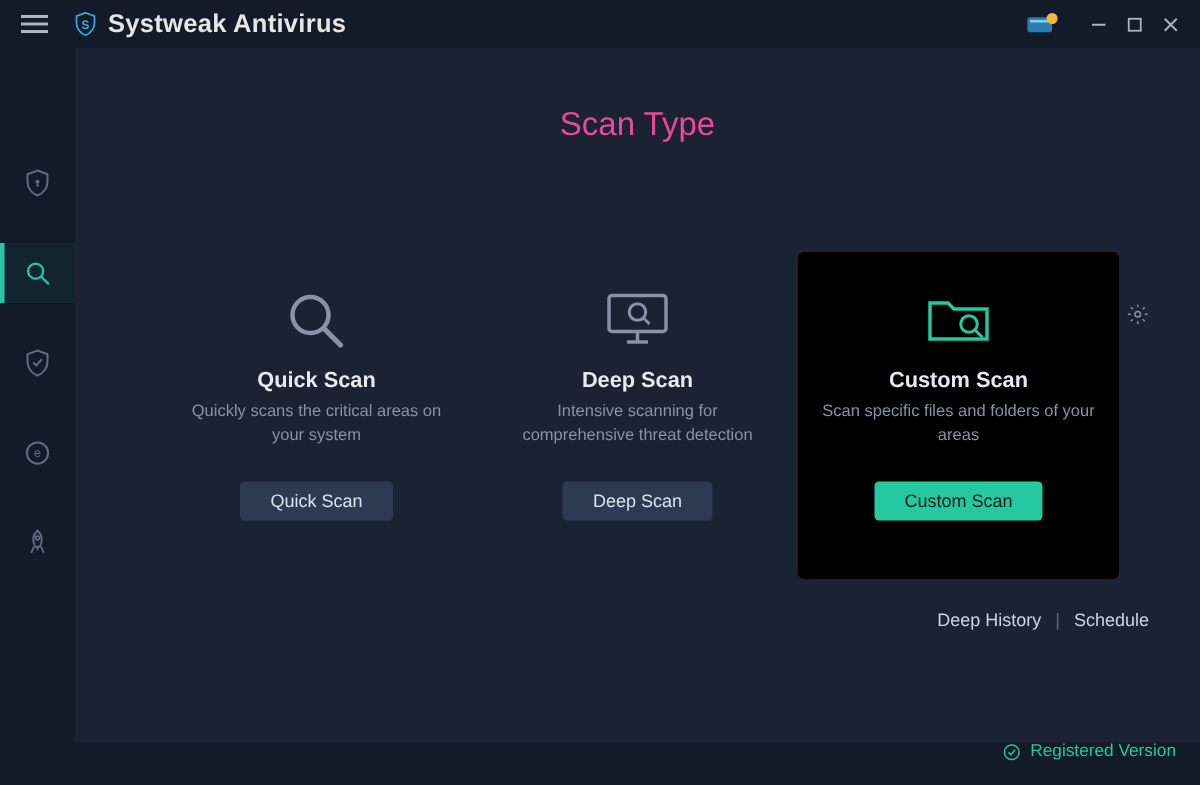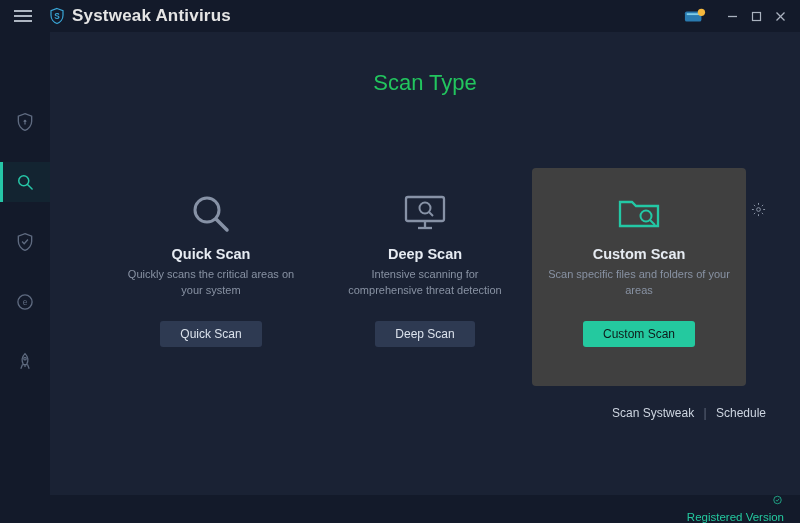--- a/index.html
+++ b/index.html
@@ -22,40 +22,40 @@
 
   
   .sidebar { width: 50px; background: #131a2a; display: flex; flex-direction: column; align-items: center; padding-top: 70px; gap: 20px; }
   .sideitem { width: 50px; height: 40px; display: flex; align-items: center; justify-content: center; color: #5f6b80; cursor: pointer; }
   .sideitem.active { color: #26c6a7; border-left: 3px solid #26c6a7; padding-right: 3px; background: rgba(38,198,167,0.06); }
   .sideitem svg { width: 20px; height: 20px; }
 
   
   .main { flex: 1; display: flex; flex-direction: column; padding: 28px 28px 0 28px; position: relative; }
   .heading { text-align: center; margin-top: 10px; }
-  .heading h1 { font-size: 22px; font-weight: 500; color: #22c55e; }
+  .heading h1 { font-size: 22px; font-weight: 500; color: #ec4899; }
   .heading p { font-size: 11px; color: #8892a3; margin-top: 4px; }
 
   .gearrow { position: absolute; right: 34px; top: 170px; color: #8892a3; cursor: pointer; }
 
   .cards { display: flex; margin-top: 72px; justify-content: center; }
   .card { width: 214px; height: 218px; border-radius: 4px; display: flex; flex-direction: column; align-items: center; text-align: center; padding: 20px 12px 14px; }
-  .card.highlight { background: #404040; }
+  .card.highlight { background: #000000; }
   .card .icon { height: 52px; display: flex; align-items: center; justify-content: center; color: #8792a6; }
   .card.highlight .icon { color: #23c8a5; }
   .card h3 { font-size: 14.5px; font-weight: 600; color: #e6ebf2; margin-top: 6px; }
   .card p { font-size: 11px; color: #8892a3; margin-top: 5px; line-height: 1.45; padding: 0 4px; min-height: 32px; text-align: center; }
   .card .btn { margin-top: 22px; font-size: 12px; padding: 6px 20px; border-radius: 3px; border: none; cursor: pointer; background: #2e3a52; color: #dbe2ec; }
   .card.highlight .btn { background: #24c99f; color: #0e1a1a; font-weight: 500; }
 
   .links { text-align: right; font-size: 12px; color: #cdd5e0; margin-top: 20px; padding-right: 6px; }
   .links span.sep { color: #5c6678; margin: 0 6px; }
   .links a { color: #cdd5e0; cursor: pointer; }
 
-  .footer { height: 28px; background: #131a2a; display: flex; align-items: flex-end; justify-content: flex-end; padding: 0 16px; font-size: 11.5px; color: #24c99f; gap: 6px; flex-direction: column; }
+  .footer { height: 28px; background: #131a2a; display: flex; align-items: flex-start; justify-content: flex-end; padding: 0 16px; font-size: 11.5px; color: #24c99f; gap: 6px; }
   .footer svg { width: 13px; height: 13px; }
 </style>
 </head>
 <body>
 
 <div class="titlebar">
   <div class="hamburger">
     <span></span>
       <span></span>
       <span></span>
@@ -177,21 +177,21 @@
           </svg>
         </div>
         <h3>Custom Scan</h3>
         <p>Scan specific files and folders of your areas</p>
         <button class="btn">Custom Scan</button>
       </div>
 
     </div>
 
     <div class="links">
-      <a>Scan Systweak</a>
+      <a>Deep History</a>
       <span class="sep">|</span>
       <a>Schedule</a>
     </div>
 
   </div>
 </div>
 
 <div class="footer">
   <svg viewBox="0 0 24 24">
       <circle cx="12" cy="12" r="9" fill="none" stroke="currentColor" stroke-width="1.8"></circle>

